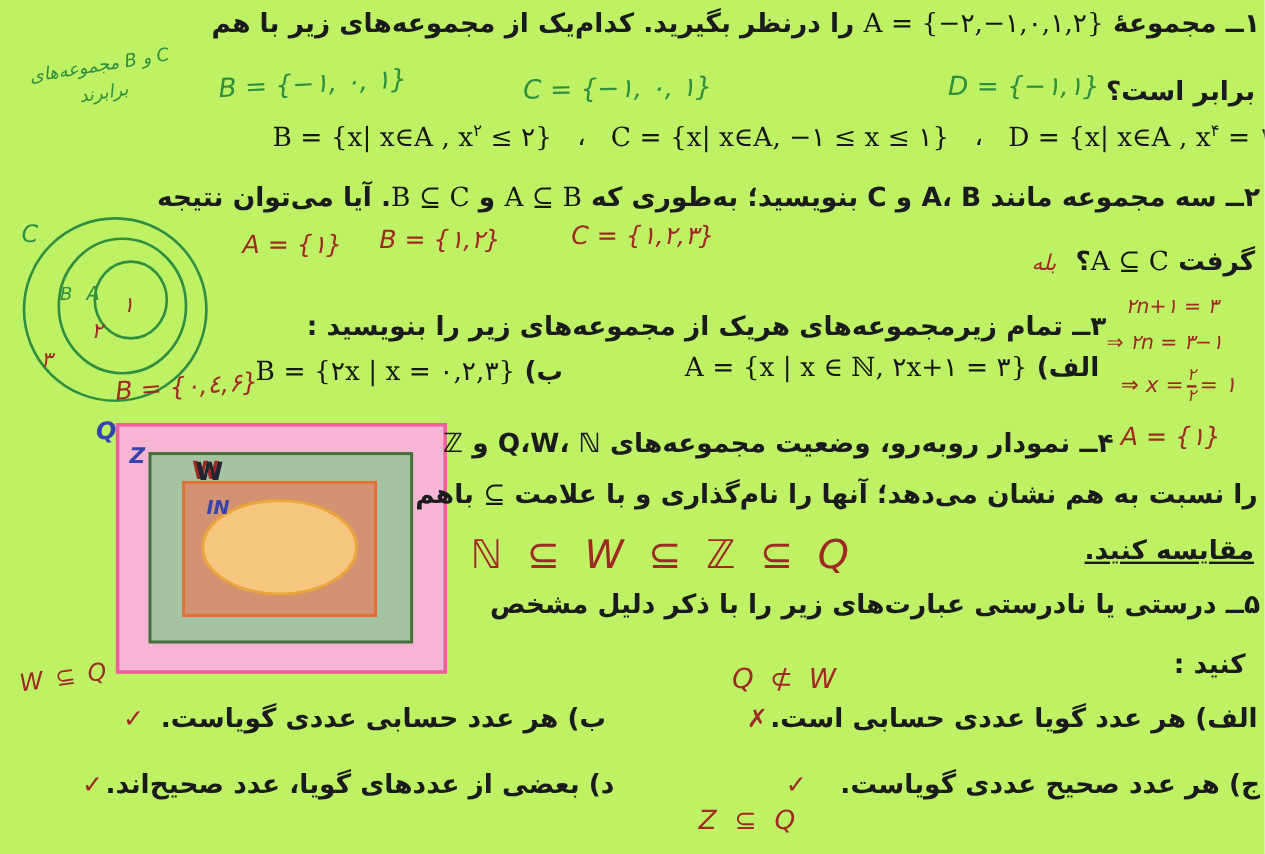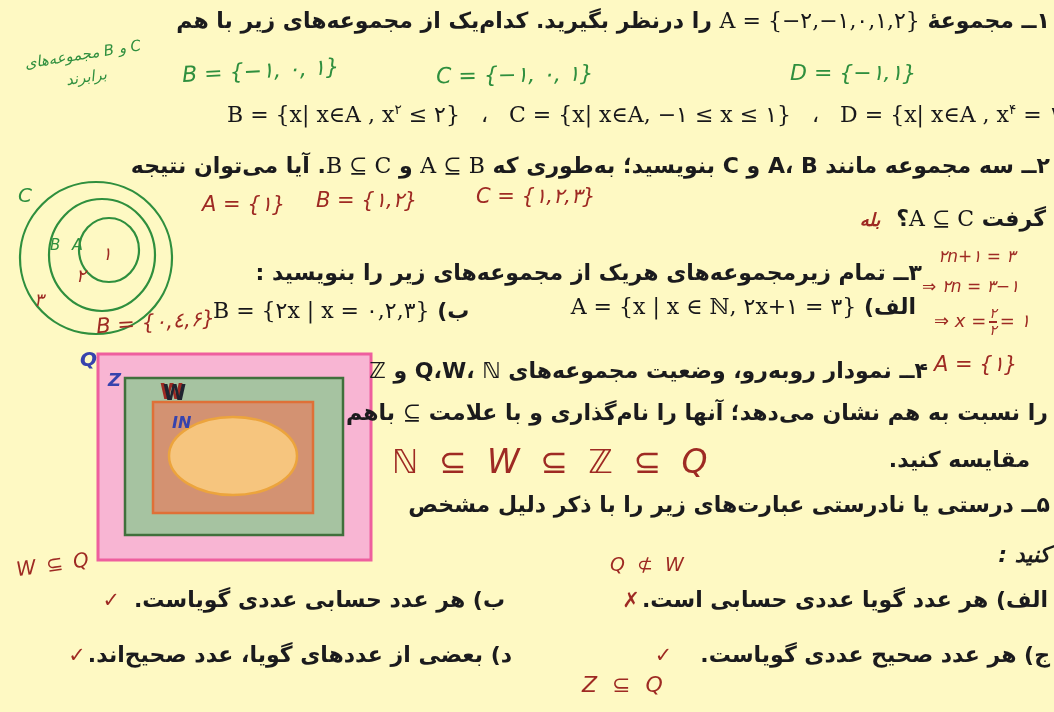--- a/index.html
+++ b/index.html
@@ -1,17 +1,17 @@
 <!DOCTYPE html>
 <html lang="fa"><head>
 <meta charset="utf-8">
 <style>
   html,body { margin:0; padding:0; background:#ffffff; }
   #page {
-    position:relative; width:1054px; height:712px; background:#fef9c3;
+    position:relative; width:1054px; height:712px; background:#bef264;
     overflow:hidden; font-family:"DejaVu Sans", sans-serif;
   }
   .printed {
     position:absolute; direction:rtl; unicode-bidi:plaintext;
     color:#1b1b1d; font-weight:bold; font-size:22px; white-space:nowrap;
     font-family:"DejaVu Sans", sans-serif; line-height:1.35;
   }
   .m {
     font-family:"DejaVu Serif","Liberation Serif","DejaVu Sans",serif;
     font-weight:normal; direction:ltr; unicode-bidi:isolate; color:#17171a;
@@ -42,39 +42,40 @@
 
   <div class="note" style="top:56px; left:2px;">
     <div>مجموعه‌های B و C</div>
     <div>برابرند</div>
   </div>
 
   <div class="hand green" style="top:58px; left:182px; transform:rotate(-3deg);">B = {−۱, ۰, ۱}</div>
   <div class="hand green" style="top:62px; left:436px; transform:rotate(-1deg);">C = {−۱, ۰, ۱}</div>
   <div class="hand green" style="top:60px; left:790px;">D = {−۱,۱}</div>
 
+  <div class="printed" style="top:62px; right:8px;">برابر است؟</div>
 
   <div class="mathline" style="top:101px; left:183px;margin-left:44px;">
     <span>B = {x| x∈A , x</span><sup class="exp">۲</sup><span> ≤ ۲}</span>
     <span style="margin:0 14px;">،</span>
     <span>C = {x| x∈A, −۱ ≤ x ≤ ۱}</span>
     <span style="margin:0 14px;">،</span>
     <span>D = {x| x∈A , x</span><sup class="exp">۴</sup><span> = ۱}</span>
   </div>
 
   <div class="printed" style="top:151px; right:4px;">
     <span>۲ــ سه مجموعه مانند A، B و C بنویسید؛ به‌طوری که </span><span class="m" dir="ltr">A ⊆ B</span><span> و </span><span class="m" dir="ltr">B ⊆ C</span><span>. آیا می‌توان نتیجه</span>
   </div>
 
   <div class="hand red" style="top:192px; left:202px; font-size:21px;">A = {۱}</div>
   <div class="hand red" style="top:188px; left:316px; font-size:21px;">B = {۱,۲}</div>
   <div class="hand red" style="top:184px; left:476px; font-size:21px;">C = {۱,۲,۳}</div>
 
   <div class="printed" style="top:204px; right:8px;">
-    <span>گرفت </span><span class="m" dir="ltr">A ⊆ C</span><span>؟</span><span class="red" style="font-style:italic; font-weight:bold; font-size:18px; margin-right:16px;">بله</span>
+    <span>گرفت </span><span class="m" dir="ltr">A ⊆ C</span><span>؟</span><span class="red" style="font-style:italic; font-weight:normal; font-size:18px; margin-right:16px;">بله</span>
   </div>
 
   <svg style="position:absolute; left:12px; top:176px;" width="170" height="160" viewBox="0 0 170 160">
     <ellipse cx="84" cy="82" rx="76" ry="76" fill="none" stroke="#2f8f3e" stroke-width="2.2"></ellipse>
     <ellipse cx="90" cy="79" rx="53" ry="56" fill="none" stroke="#2f8f3e" stroke-width="2.2"></ellipse>
     <ellipse cx="97" cy="74" rx="30" ry="32" fill="none" stroke="#2f8f3e" stroke-width="2.2"></ellipse>
     <text x="6" y="26" font-size="20" font-style="italic" fill="#2f8f3e">C</text>
     <text x="38" y="74" font-size="15" font-style="italic" fill="#2f8f3e">B</text>
     <text x="60" y="74" font-size="16" font-style="italic" fill="#2f8f3e">A</text>
     <text x="90" y="84" font-size="18" font-style="italic" fill="#9e2a23">۱</text>
@@ -111,27 +112,27 @@
     <text x="30" y="42" font-size="18" font-weight="bold" font-style="italic" fill="#3743ad">Z</text>
     <text x="82" y="55" font-size="21" font-weight="bold" fill="#9e2a23" font-family="DejaVu Serif, serif">W</text>
     <text x="85" y="56" font-size="21" font-weight="bold" fill="#1f2430" font-family="DejaVu Serif, serif">W</text>
     <text x="94" y="84" font-size="16" font-weight="bold" font-style="italic" fill="#3743ad">IN</text>
   </svg>
 
   <div class="printed" style="top:356px; right:126px;">۴ــ نمودار روبه‌رو، وضعیت مجموعه‌های Q،W، ℕ و ℤ</div>
   <div class="printed" style="top:398px; right:6px;">
     <span>را نسبت به هم نشان می‌دهد؛ آنها را نام‌گذاری و با علامت </span><span class="m" dir="ltr">⊆</span><span> باهم</span>
   </div>
-  <div class="printed" style="top:445px; right:24px;">مقایسه کنید.</div>
+  <div class="printed" style="top:445px; right:9px;text-decoration:underline;">مقایسه کنید.</div>
   <div class="hand red" style="top:442px; left:392px; font-size:33px; letter-spacing:5px;">ℕ ⊆ W ⊆ ℤ ⊆ Q</div>
 
   <div class="printed" style="top:490px; right:4px;">۵ــ درستی یا نادرستی عبارت‌های زیر را با ذکر دلیل مشخص</div>
-  <div class="printed" style="top:540px; right:4px;font-style:italic;">کنید :</div>
+  <div class="printed" style="top:540px; right:16px;">کنید :</div>
 
-  <div class="hand red" style="top:553px; left:610px; font-size:19px; letter-spacing:3px;">Q ⊄ W</div>
+  <div class="hand red" style="top:553px; left:610px; font-size:23px; letter-spacing:3px;">Q ⊄ W</div>
   <div class="hand red" style="top:552px; left:16px; font-size:20px; letter-spacing:2px; transform:rotate(-8deg);">W ⊆ Q</div>
 
   <div class="printed" style="top:585px; right:6px;">
     <span>الف) هر عدد گویا عددی حسابی است.</span><span class="mark red" style="margin-right:2px;">✗</span>
   </div>
   <div class="printed" style="top:585px; right:549px;text-align:right;">
     <span>ب) هر عدد حسابی عددی گویاست.</span><span class="mark red" style="margin-right:14px;">✓</span>
   </div>
   <div class="printed" style="top:640px; right:4px;">
     <span>ج) هر عدد صحیح عددی گویاست.</span><span class="mark red" style="margin-right:28px;">✓</span>

